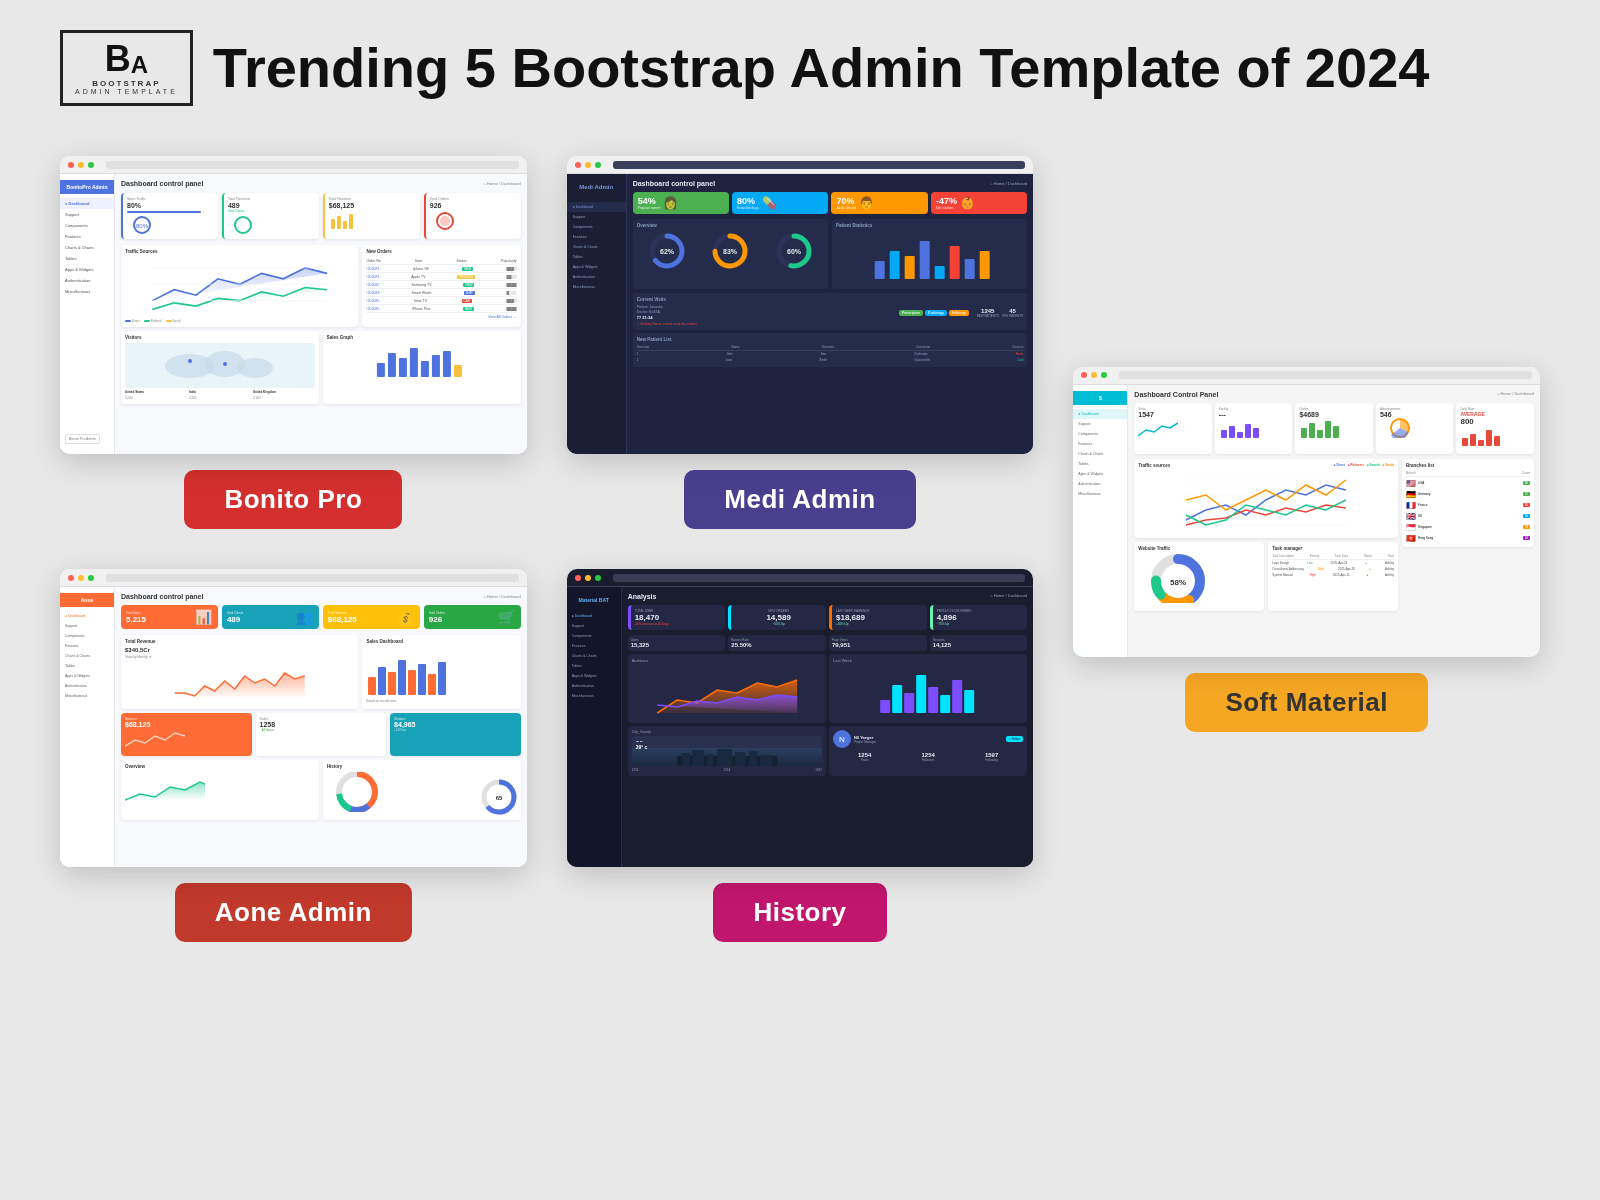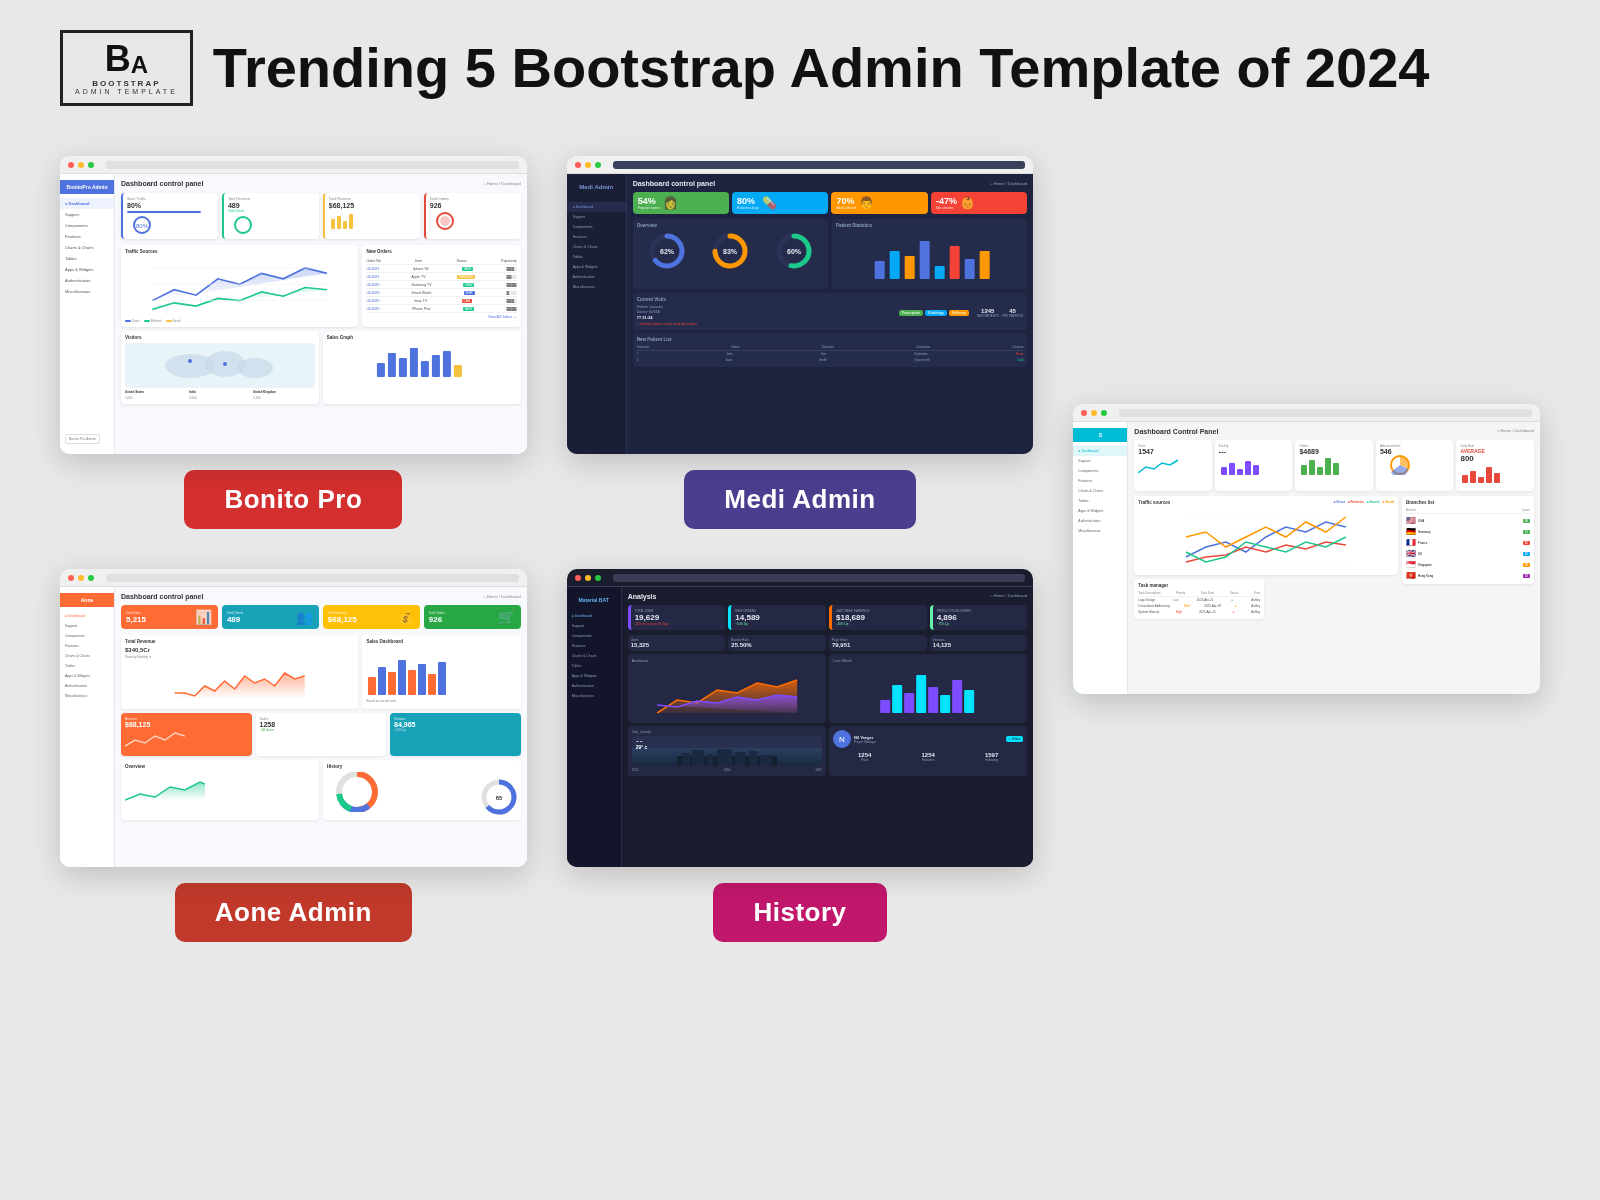--- a/index.html
+++ b/index.html
@@ -1011,20 +1011,30 @@
                   <line x1="0" y1="40" x2="160" y2="40" stroke="#f0f0f0" stroke-width="0.5"></line>
                   <line x1="0" y1="55" x2="160" y2="55" stroke="#f0f0f0" stroke-width="0.5"></line>
 
                   <polyline points="0,50 20,40 40,35 60,45 80,30 100,20 120,25 140,15 160,20" fill="none" stroke="#4e73df" stroke-width="1.5"></polyline>
                   <polyline points="0,55 20,50 40,48 60,40 80,45 100,38 120,42 140,35 160,38" fill="none" stroke="#e74a3b" stroke-width="1.5"></polyline>
                   <polyline points="0,45 20,55 40,50 60,35 80,40 100,45 120,35 140,40 160,30" fill="none" stroke="#1cc88a" stroke-width="1.5"></polyline>
                   <polyline points="0,30 20,25 40,40 60,30 80,20 100,30 120,15 140,25 160,10" fill="none" stroke="#ff9800" stroke-width="1.5"></polyline>
                 </svg>
               </div>
               <div class="soft-bottom">
+                <div class="soft-chart-card">
+                  <div style="font-size:4.5px; font-weight:bold; color:#333; margin-bottom:2px;">Website Traffic</div>
+                  <svg viewBox="0 0 80 50" width="80" height="50">
+                    <circle cx="40" cy="28" r="22" fill="none" stroke="#e0e0e0" stroke-width="10"></circle>
+                    <circle cx="40" cy="28" r="22" fill="none" stroke="#4e73df" stroke-width="10" stroke-dasharray="55 83" stroke-linecap="round" transform="rotate(-90 40 28)"></circle>
+                    <circle cx="40" cy="28" r="22" fill="none" stroke="#ff9800" stroke-width="10" stroke-dasharray="28 110" stroke-linecap="round" transform="rotate(60 40 28)"></circle>
+                    <circle cx="40" cy="28" r="22" fill="none" stroke="#1cc88a" stroke-width="10" stroke-dasharray="15 123" stroke-linecap="round" transform="rotate(142 40 28)"></circle>
+                    <text x="40" y="32" text-anchor="middle" font-size="8" fill="#333" font-weight="bold">58%</text>
+                  </svg>
+                </div>
                 <div class="soft-chart-card">
                   <div style="font-size:4.5px; font-weight:bold; color:#333; margin-bottom:2px; display:flex; justify-content:space-between;">
                     <span>Task manager</span>
                   </div>
                   <div style="font-size:3px; color:#888; display:flex; justify-content:space-between; padding:1px 0; border-bottom:1px solid #f0f0f0;">
                     <span>Task Description</span>
                       <span>Priority</span>
                       <span>Task Date</span>
                       <span>Status</span>
                       <span>User</span>
@@ -1104,20 +1114,21 @@
                       </div>
                       <span style="background:#9c27b0; color:white; padding:0 2px; border-radius:1px;">18</span>
                   </div>
                 </div>
               </div>
             </div>
           </div>
         </div>
       </div>
     </div>
+    <div class="label-badge badge-orange" style="background:#f5a623; color:#333;">Soft Material</div>
   </div>
 
   <div class="template-card bottom-left">
     <div class="screenshot-frame">
       <div class="browser-bar">
         <div class="browser-dot red"></div>
         <div class="browser-dot yellow"></div>
         <div class="browser-dot green"></div>
         <div style="flex:1; background:#e0e0e0; height:8px; border-radius:3px; margin-left:8px;"></div>
       </div>
@@ -1294,24 +1305,24 @@
 
         <div class="material-main">
           <div class="material-topbar">
             <div class="material-title">Analysis</div>
             <div style="font-size:4px; color:#8b9daf;">⌂ Home / Dashboard</div>
           </div>
 
           <div class="material-stats">
             <div class="material-stat-card" style="border-left-color:#7c4dff;">
               <div class="material-stat-label">TOTAL USER</div>
-              <div class="material-stat-value">19,629</div>
+              <div class="material-stat-value">18,470</div>
               <div class="material-stat-change" style="color:#f44336;">-30% increase in 20 Days</div>
             </div>
-            <div class="material-stat-card" style="border-left-color:#00e5ff;">
+            <div class="material-stat-card" style="border-left-color:#00e5ff;text-align:center;">
               <div class="material-stat-label">NEW ORDERS</div>
               <div class="material-stat-value">14,589</div>
               <div class="material-stat-change" style="color:#69f0ae;">~50% Up</div>
             </div>
             <div class="material-stat-card" style="border-left-color:#ff6d00;">
               <div class="material-stat-label">LAST WEEK EARNINGS</div>
               <div class="material-stat-value">$18,689</div>
               <div class="material-stat-change" style="color:#69f0ae;">+30% Up</div>
             </div>
             <div class="material-stat-card" style="border-left-color:#69f0ae;">

